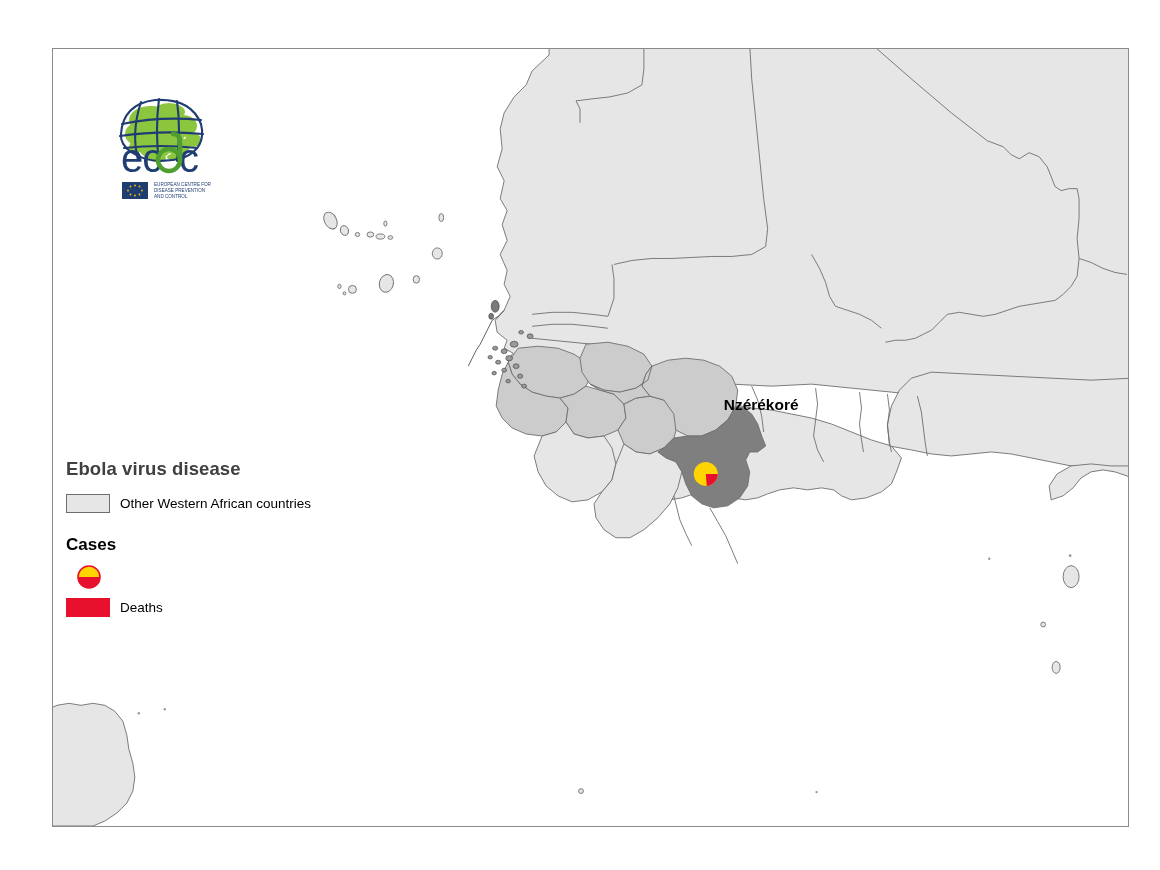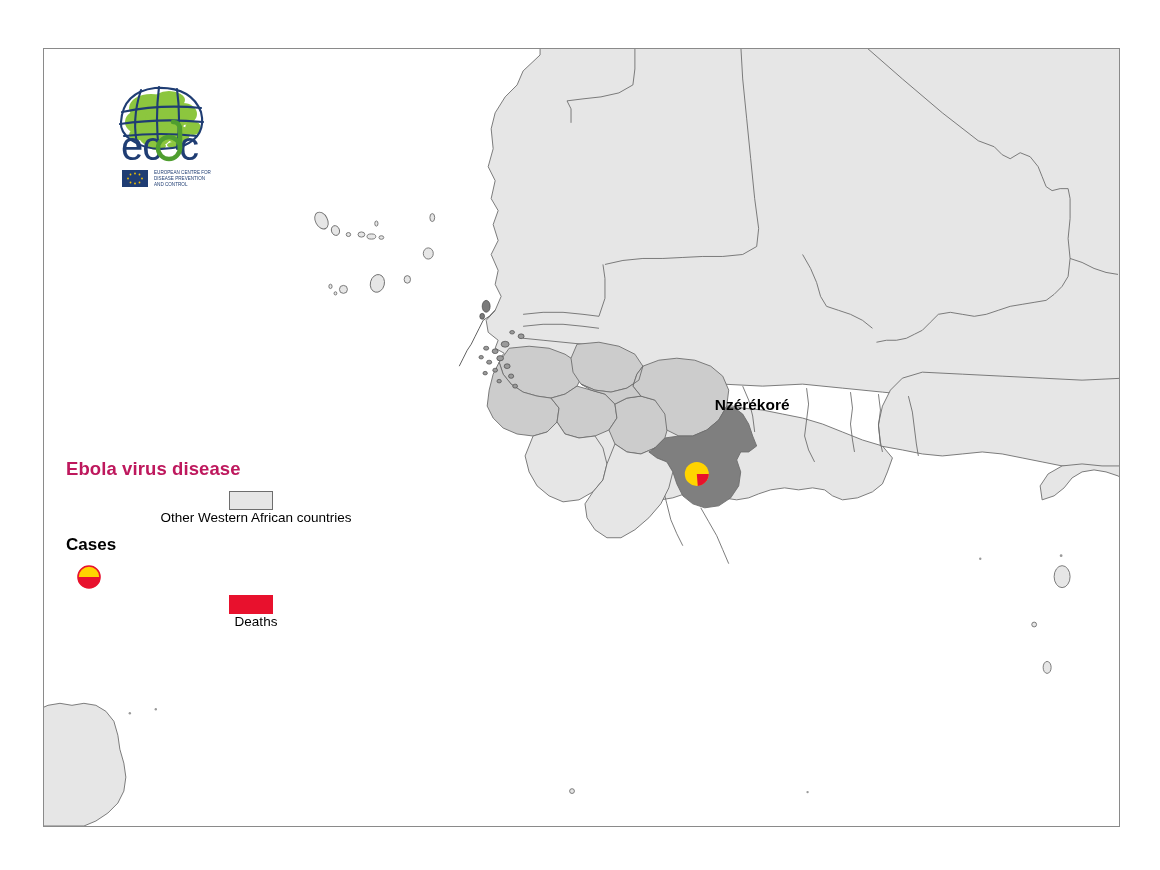--- a/index.html
+++ b/index.html
@@ -11,70 +11,69 @@
   #page {
     position: relative;
     width: 1160px;
     height: 870px;
     background: #ffffff;
     overflow: hidden;
   }
   
   #map-frame {
     position: absolute;
-    left: 43px;
+    left: 52px;
     top: 48px;
     width: 1077px;
     height: 779px;
     border: 1.5px solid #8a8a8a;
     background: #ffffff;
     overflow: hidden;
     box-sizing: border-box;
   }
   #map-canvas {
     position: absolute;
     left: 0; top: 0;
     width: 100%;
     height: 100%;
     display: block;
   }
   
   #ecdc-logo {
     position: absolute;
     left: 103px;
-    top: 78px;
+    top: 90px;
     width: 140px;
     height: 115px;
   }
   
   #legend {
     position: absolute;
     left: 66px;
     top: 458px;
     width: 380px;
   }
   .legend-title {
     font-size: 18.5px;
     font-weight: bold;
-    color: #be185d;
+    color: #404040;
     margin: 0 0 11px 0;
     letter-spacing: 0.1px;
   }
   .legend-sub {
     font-size: 17px;
     font-weight: bold;
     color: #000000;
     margin: 19px 0 6px 0;
   }
   .legend-row {
     display: flex;
     align-items: center;
     height: 25px;
     margin-bottom: 4px;
-    flex-direction: column;
   }
   .swatch {
     width: 44px;
     height: 19px;
     border: 1px solid #6e6e6e;
     box-sizing: border-box;
     margin-right: 10px;
     flex: 0 0 auto;
   }
   .swatch-plain {

